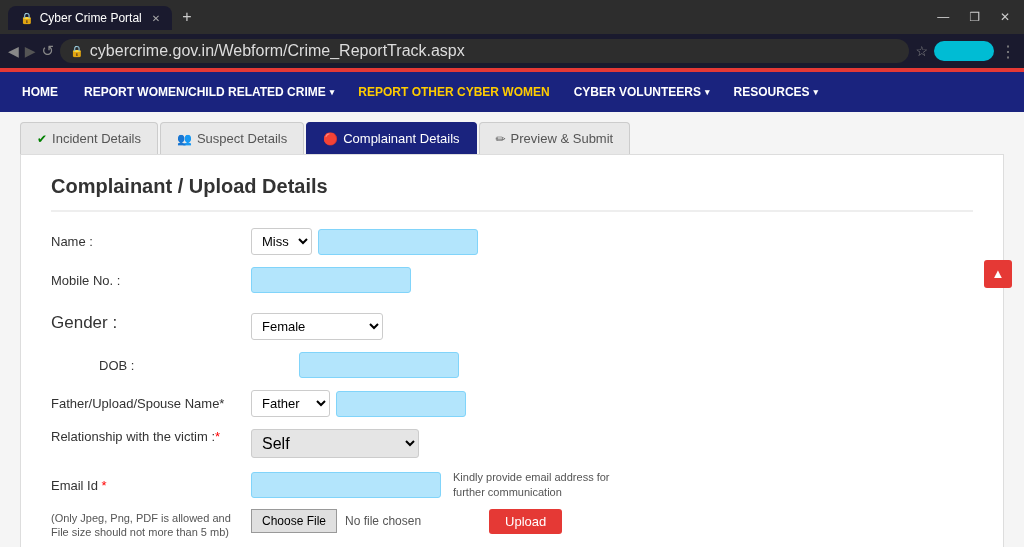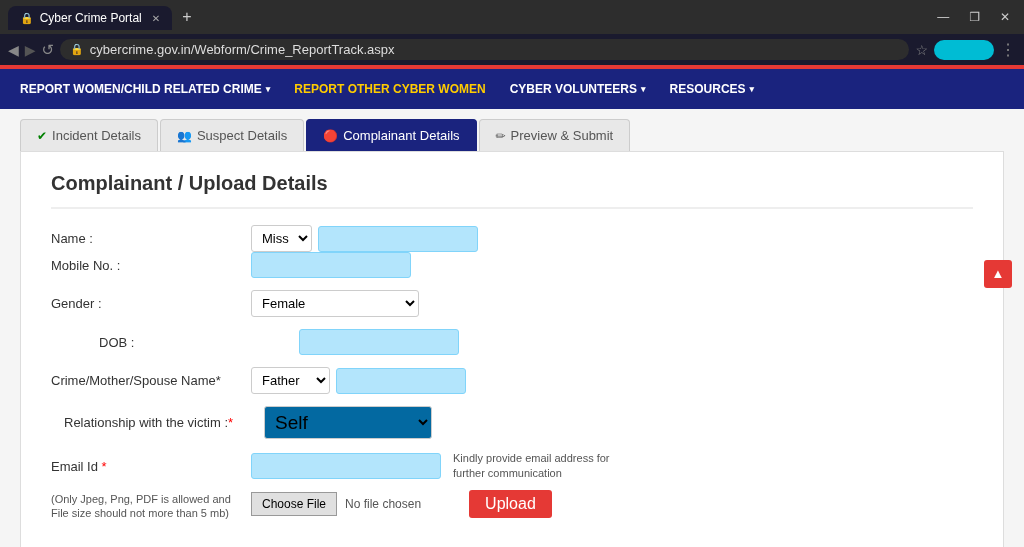--- a/index.html
+++ b/index.html
@@ -25,31 +25,34 @@
       <span style="color:#ccc; cursor:pointer; font-size:12px; padding:2px 6px;">✕</span>
     </div>
   </div>
 
   <div style="background:#1a1a2e; display:flex; align-items:center; padding:5px 8px; gap:6px;">
     <button style="background:none; border:none; color:#888; font-size:14px; cursor:pointer;">◀</button>
     <button style="background:none; border:none; color:#555; font-size:14px; cursor:pointer;">▶</button>
     <button style="background:none; border:none; color:#888; font-size:15px; cursor:pointer;">↺</button>
     <div style="flex:1; background:#2d2d2d; border-radius:12px; display:flex; align-items:center; padding:3px 10px; gap:6px;">
       <span style="color:#4db6ac; font-size:11px;">🔒</span>
-      <input type="text" style="background: none; border: none; color: rgb(221, 221, 221); font-size: 13px; outline: none; flex: 1 1 0%;" value="cybercrime.gov.in/Webform/Crime_ReportTrack.aspx">
+      <input type="text" style="background: none; border: none; color: rgb(221, 221, 221); font-size: 16px; outline: none; flex: 1 1 0%;" value="cybercrime.gov.in/Webform/Crime_ReportTrack.aspx">
     </div>
     <span style="color:#888; font-size:14px; cursor:pointer;">☆</span>
     <div style="background:#00bcd4; color:white; border-radius:12px; padding:3px 14px; font-size:11px; cursor:pointer; min-width:60px; height:20px;"></div>
     <span style="color:#888; font-size:16px; cursor:pointer;">⋮</span>
   </div>
 </div>
 
 <div style="height:4px; background:#e53935;"></div>
 
 <div style="background:#1a237e; display:flex; align-items:center; padding:0 8px;">
+  <div style="color:white; padding:13px 14px; font-size:12px; font-weight:bold; cursor:pointer; white-space:nowrap;">
+    <span>HOME</span>
+  </div>
   <div style="color:white; padding:13px 12px; font-size:12px; font-weight:bold; cursor:pointer; white-space:nowrap; display:flex; align-items:center; gap:4px;">
     <span>REPORT WOMEN/CHILD RELATED CRIME</span>
     <span style="font-size:9px;">▾</span>
   </div>
   <div style="color:#ffcc00; padding:13px 12px; font-size:12px; font-weight:bold; cursor:pointer; white-space:nowrap;">
     <span>REPORT OTHER CYBER WOMEN</span>
   </div>
   <div style="color:white; padding:11px 12px; font-size:12px; font-weight:bold; cursor:pointer; white-space:nowrap; display:flex; align-items:center; gap:4px;">
     <span>CYBER VOLUNTEERS</span>
     <span style="font-size:9px;">▾</span>
@@ -77,69 +80,69 @@
     </div>
     <div style="padding:8px 16px; font-size:13px; cursor:pointer; border:1px solid #ccc; border-bottom:none; background:#e8e8e8; color:#555; border-radius:4px 4px 0 0; display:flex; align-items:center; gap:5px;">
       <span style="font-size:12px;">✏</span>
       <span>Preview &amp; Submit</span>
     </div>
   </div>
 
   <div style="background:white; border:1px solid #ddd; padding:20px 30px 16px;">
     <div style="font-size:20px; font-weight:bold; color:#333; border-bottom:2px solid #eee; padding-bottom:12px; margin-bottom:16px;">Complainant / Upload Details</div>
 
-    <div style="display:flex; align-items:center; ">
+    <div style="display:flex; align-items:center; margin-bottom:12px;">
       <label style="width:200px; font-size:13px; color:#333;">Name :</label>
       <div style="display:flex; align-items:center; gap:6px;">
         <select style="padding:4px 6px; border:1px solid #ccc; border-radius:3px; font-size:13px; background:white;">
           <option>Miss</option>
           <option>Mr</option>
           <option>Mrs</option>
           <option>Dr</option>
         </select>
         <div style="width:160px; height:26px; background:#b3e5fc; border:1px solid #81d4fa; border-radius:3px;"></div>
       </div>
     </div>
 
     <div style="display:flex; align-items:center; margin-bottom:12px;">
       <label style="width:200px; font-size:13px; color:#333;">Mobile No. :</label>
       <div style="width:160px; height:26px; background:#b3e5fc; border:1px solid #81d4fa; border-radius:3px;"></div>
     </div>
 
     <div style="display:flex; align-items:center; margin-bottom:12px;">
-      <label style="width:200px; font-size:13px; color:#333;">Gender :</label>
-      <select style="width:168px; padding:4px 6px; border:1px solid #ccc; border-radius:3px; font-size:13px; background:white;">
+      <label style="width:200px; font-size:17px; color:#333;">Gender :</label>
+      <select style="width:132px; padding:4px 6px; border:1px solid #ccc; border-radius:3px; font-size:13px; background:white;margin-top:8px;">
         <option>Female</option>
         <option>Male</option>
         <option>Transgender</option>
       </select>
     </div>
 
     <div style="display:flex; align-items:center; margin-bottom:12px;">
       <label style="width:200px; font-size:13px; color:#333;margin-left:48px;">DOB :</label>
       <div style="width:160px; height:26px; background:#b3e5fc; border:1px solid #81d4fa; border-radius:3px;"></div>
     </div>
 
     <div style="display:flex; align-items:center; margin-bottom:12px;">
-      <label style="width:200px; font-size:13px; color:#333;">Crime/Mother/Spouse Name*</label>
+      <label style="width:200px; font-size:13px; color:#333;">Father/Upload/Spouse Name*</label>
       <div style="display:flex; align-items:center; gap:6px;">
         <select style="padding:4px 6px; border:1px solid #ccc; border-radius:3px; font-size:13px; background:white;">
           <option>Father</option>
           <option>Mother</option>
           <option>Spouse</option>
         </select>
         <div style="width:130px; height:26px; background:#b3e5fc; border:1px solid #81d4fa; border-radius:3px;"></div>
       </div>
     </div>
 
-    <div style="display:flex; align-items:center; margin-bottom:12px;margin-left:13px;">
+    <div style="display:flex; align-items:flex-start; margin-bottom:12px;">
       <label style="width:200px; font-size:13px; color:#333;">
         <span>Relationship with the victim :</span><span style="color:red;">*</span>
       </label>
-      <select style="width:168px; padding:4px 6px; border:1px solid #ccc; border-radius:3px; font-size:19px; background:#0369a1;">
+      <select style="width:168px; padding:4px 6px; border:1px solid #ccc; border-radius:3px; font-size:16px; background:#e5e5e5;">
         <option>Self</option>
         <option>Parent</option>
         <option>Sibling</option>
         <option>Spouse</option>
         <option>Other</option>
       </select>
     </div>
 
     <div style="display:flex; align-items:center; margin-bottom:8px;">
       <label style="width:200px; font-size:13px; color:#333;">
@@ -151,21 +154,21 @@
 
     <div style="display:flex; align-items:flex-start; margin-bottom:12px;">
       <div style="width:200px; flex-shrink:0;">
         <div style="font-size:11px; color:#555; line-height:1.3; margin-top:2px;">(Only Jpeg, Png, PDF is allowed and File size should not more than 5 mb)</div>
       </div>
       <div style="display:flex; align-items:center; gap:8px; margin-left:0; padding-left:0;">
         <button style="background:#e0e0e0; border:1px solid #999; padding:4px 10px; font-size:12px; cursor:pointer;">
           <span>Choose File</span>
         </button>
         <span style="font-size:12px; color:#555;">No file chosen</span>
-        <button style="background:#e53935; color:white; border:none; padding:5px 16px; font-size:16px; cursor:pointer; border-radius:3px; margin-left:40px;">
+        <button style="background:#e53935; color:white; border:none; padding:5px 16px; font-size:13px; cursor:pointer; border-radius:3px; margin-left:60px;">
           <span>Upload</span>
         </button>
       </div>
     </div>
 
   </div>
 </div>
 
 <div style="position:fixed; right:12px; top:50%; transform:translateY(-50%); background:#e53935; color:white; width:28px; height:28px; display:flex; align-items:center; justify-content:center; font-size:13px; cursor:pointer; border-radius:3px;">
   <span>▲</span>

